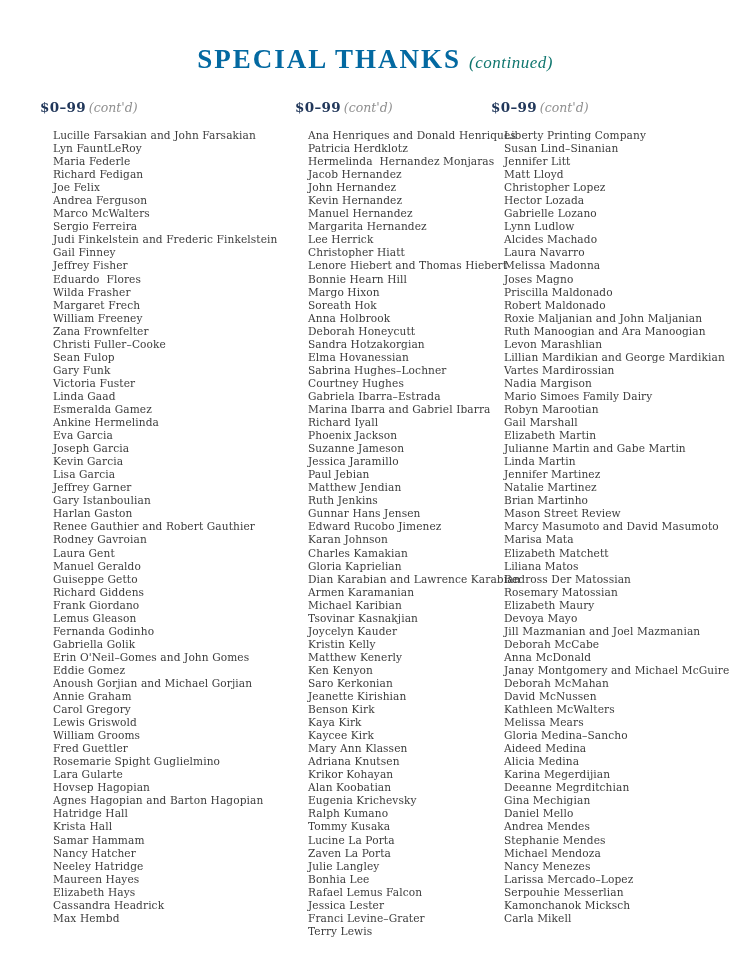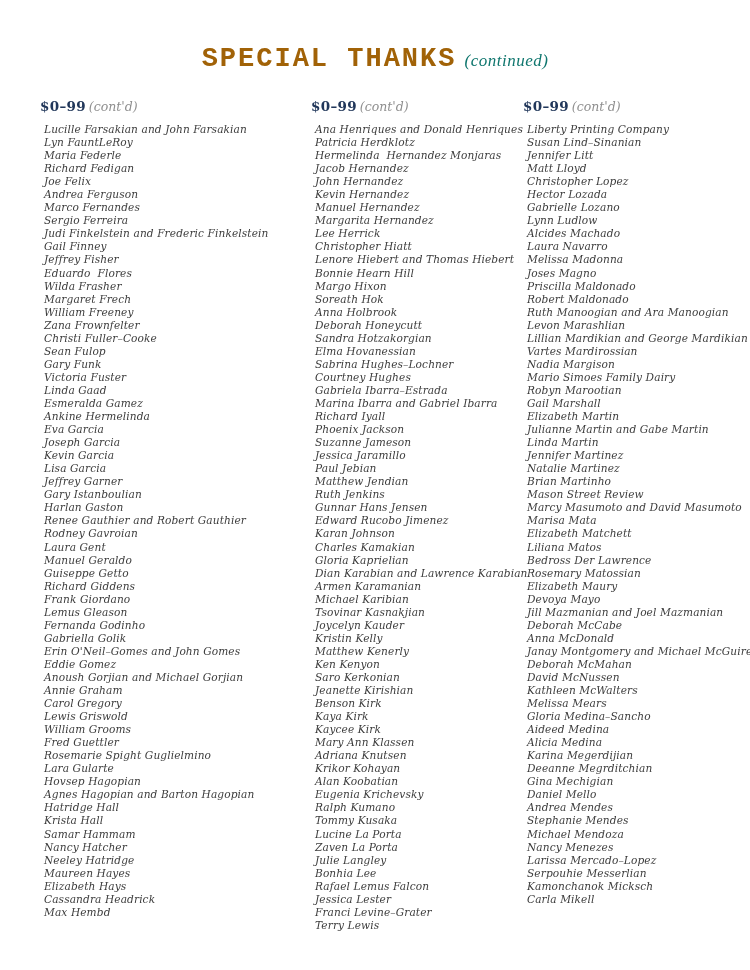--- a/index.html
+++ b/index.html
@@ -14,38 +14,37 @@
     background: #ffffff;
     font-family: "DejaVu Serif", serif;
     overflow: hidden;
   }
   .title-row {
     text-align: center;
     padding-top: 44px;
     white-space: nowrap;
   }
   .title-main {
-    font-family: Liberation Mono, monospace;
+    font-family: Liberation Serif, serif;
     font-weight: bold;
     font-size: 27px;
     letter-spacing: 2px;
-    color: #a16207;
+    color: #0369a1;
   }
   .title-suffix {
     font-family: "Liberation Serif", serif;
     font-style: italic;
     font-size: 17px;
     color: #0f766e;
     margin-left: 8px;
     letter-spacing: 0.5px;
   }
   .columns {
     display: flex;
     margin: 22px 0 0 40px;
-    gap: 16px;
   }
   .col { flex: 0 0 auto; }
   .col-1 { width: 255px; }
   .col-2 { width: 196px; }
   .col-3 { width: 259px; }
   .col-header {
     margin-bottom: 8px;
     white-space: nowrap;
   }
   .col-header .amount {
@@ -53,21 +52,21 @@
     font-size: 13.5px;
     color: #21375a;
     letter-spacing: 0.3px;
   }
   .col-header .contd {
     font-style: italic;
     font-size: 12.5px;
     color: #8f8f8f;
     margin-left: 3px;
   }
-  .name-list { margin: 4px; padding: 0; list-style: none; font-style: italic; }
+  .name-list { margin: 13px; padding: 0; list-style: none; }
   .name {
     font-size: 10.6px;
     line-height: 13.05px;
     color: #3c3c3c;
     white-space: pre;
     letter-spacing: 0.1px;
   }
 </style>
 </head>
 <body>
@@ -84,21 +83,21 @@
       <div class="col-header">
         <span class="amount">$0–99</span><span class="contd">(cont'd)</span>
       </div>
       <ul class="name-list">
           <li class="name">Lucille Farsakian and John Farsakian</li>
           <li class="name">Lyn FauntLeRoy</li>
           <li class="name">Maria Federle</li>
           <li class="name">Richard Fedigan</li>
           <li class="name">Joe Felix</li>
           <li class="name">Andrea Ferguson</li>
-          <li class="name">Marco Fernandes</li>
+          <li class="name">Marco McWalters</li>
           <li class="name">Sergio Ferreira</li>
           <li class="name">Judi Finkelstein and Frederic Finkelstein</li>
           <li class="name">Gail Finney</li>
           <li class="name">Jeffrey Fisher</li>
           <li class="name">Eduardo  Flores</li>
           <li class="name">Wilda Frasher</li>
           <li class="name">Margaret Frech</li>
           <li class="name">William Freeney</li>
           <li class="name">Zana Frownfelter</li>
           <li class="name">Christi Fuller–Cooke</li>
@@ -231,40 +230,41 @@
           <li class="name">Christopher Lopez</li>
           <li class="name">Hector Lozada</li>
           <li class="name">Gabrielle Lozano</li>
           <li class="name">Lynn Ludlow</li>
           <li class="name">Alcides Machado</li>
           <li class="name">Laura Navarro</li>
           <li class="name">Melissa Madonna</li>
           <li class="name">Joses Magno</li>
           <li class="name">Priscilla Maldonado</li>
           <li class="name">Robert Maldonado</li>
+          <li class="name">Roxie Maljanian and John Maljanian</li>
           <li class="name">Ruth Manoogian and Ara Manoogian</li>
           <li class="name">Levon Marashlian</li>
           <li class="name">Lillian Mardikian and George Mardikian</li>
           <li class="name">Vartes Mardirossian</li>
           <li class="name">Nadia Margison</li>
           <li class="name">Mario Simoes Family Dairy</li>
           <li class="name">Robyn Marootian</li>
           <li class="name">Gail Marshall</li>
           <li class="name">Elizabeth Martin</li>
           <li class="name">Julianne Martin and Gabe Martin</li>
           <li class="name">Linda Martin</li>
           <li class="name">Jennifer Martinez</li>
           <li class="name">Natalie Martinez</li>
           <li class="name">Brian Martinho</li>
           <li class="name">Mason Street Review</li>
           <li class="name">Marcy Masumoto and David Masumoto</li>
           <li class="name">Marisa Mata</li>
           <li class="name">Elizabeth Matchett</li>
           <li class="name">Liliana Matos</li>
-          <li class="name">Bedross Der Lawrence</li>
+          <li class="name">Bedross Der Matossian</li>
           <li class="name">Rosemary Matossian</li>
           <li class="name">Elizabeth Maury</li>
           <li class="name">Devoya Mayo</li>
           <li class="name">Jill Mazmanian and Joel Mazmanian</li>
           <li class="name">Deborah McCabe</li>
           <li class="name">Anna McDonald</li>
           <li class="name">Janay Montgomery and Michael McGuire</li>
           <li class="name">Deborah McMahan</li>
           <li class="name">David McNussen</li>
           <li class="name">Kathleen McWalters</li>

